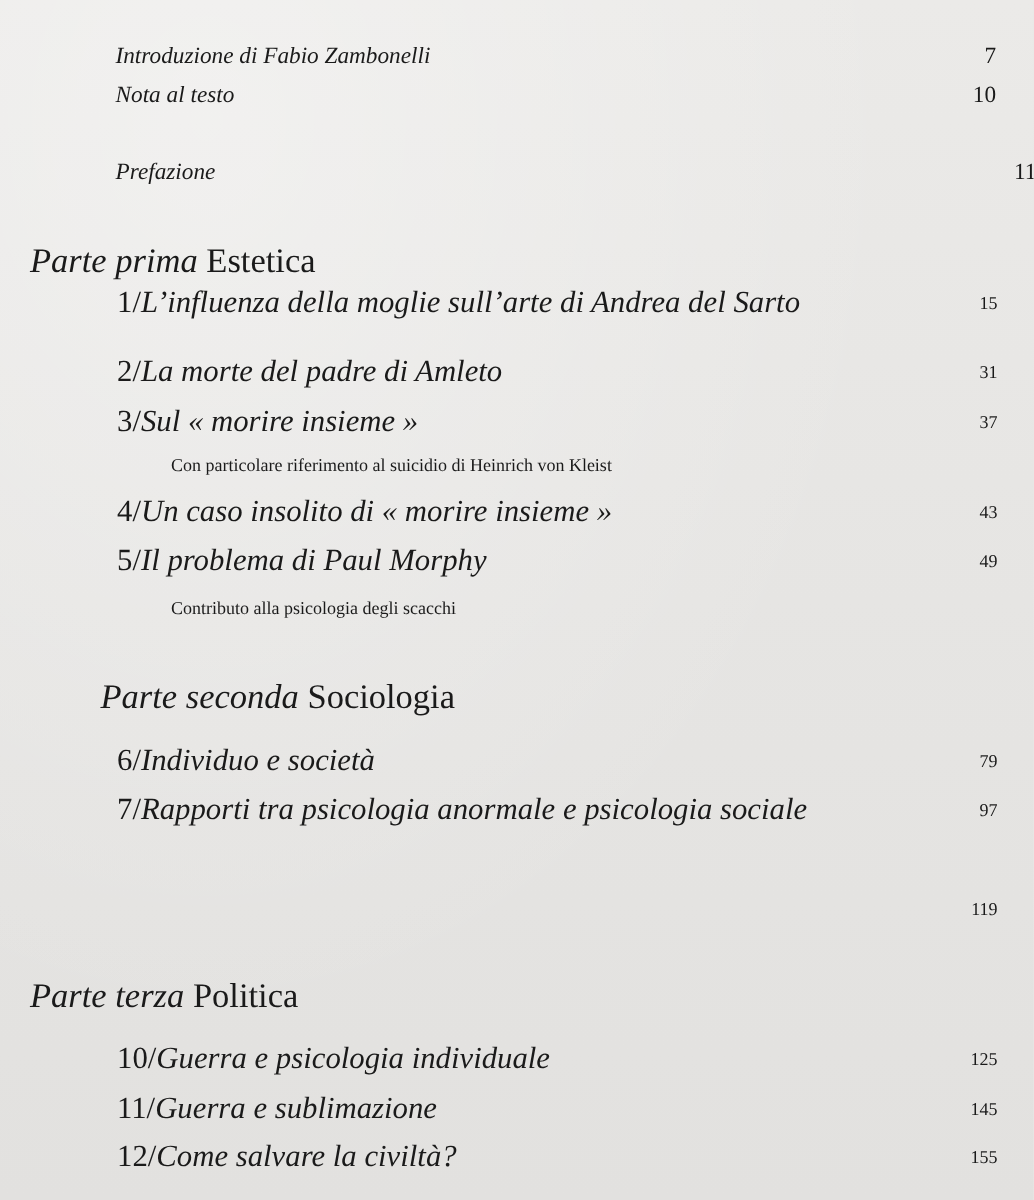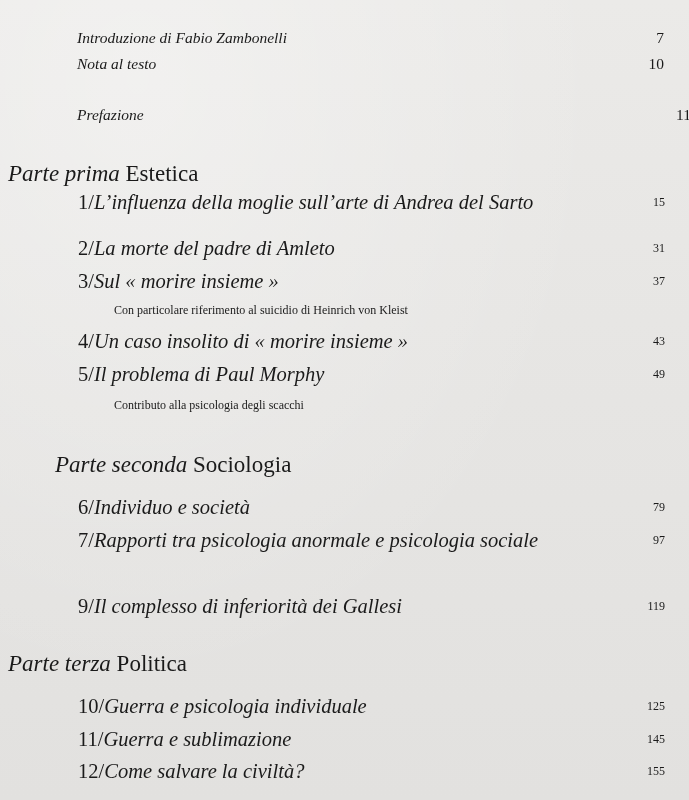--- a/index.html
+++ b/index.html
@@ -40,21 +40,21 @@
     .front-page {
       position: absolute;
       right: 25px;
       font-size: 15.5px;
       top: 0;
       line-height: 20px;
       text-align: right;
     }
     .part-heading {
       position: absolute;
-      left: 8px;
+      left: 20px;
       font-size: 23px;
       line-height: 28px;
       white-space: nowrap;
     }
     .part-heading .it { font-style: italic; }
     .chapter {
       position: absolute;
       left: 78px;
       font-size: 20.5px;
       line-height: 26px;
@@ -134,21 +134,20 @@
 
   <div class="row" style="top:494px;height:26px;">
     <span class="chapter"><span class="num">6/</span><span class="title">Individuo e società</span></span>
     <span class="chapter-page">79</span>
   </div>
   <div class="row" style="top:527px;height:26px;">
     <span class="chapter"><span class="num">7/</span><span class="title">Rapporti tra psicologia anormale e psicologia sociale</span></span>
     <span class="chapter-page">97</span>
   </div>
   <div class="row" style="top:593px;height:26px;">
-    <span class="chapter"><span class="num">9/</span><span class="title">Il complesso di inferiorità dei Gallesi</span></span>
     <span class="chapter-page">119</span>
   </div>
 
   <div class="part-heading" style="top:650px;">
     <span class="it">Parte terza</span>
     <span>Politica</span>
   </div>
 
   <div class="row" style="top:693px;height:26px;">
     <span class="chapter"><span class="num">10/</span><span class="title">Guerra e psicologia individuale</span></span>

